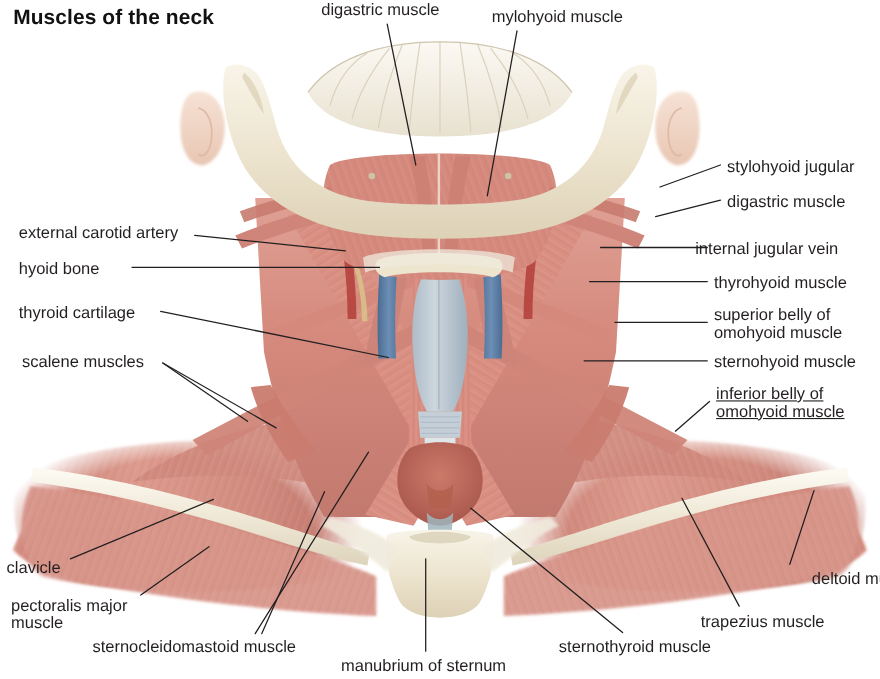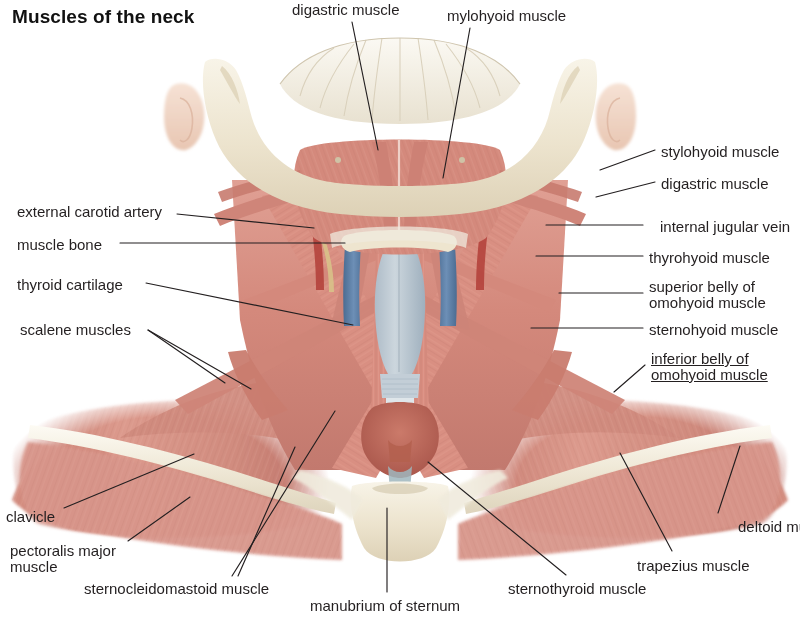--- a/index.html
+++ b/index.html
@@ -339,33 +339,33 @@
         <path d="M 238,576 L 295,447" class="leader"></path>
         <path d="M 387,592 L 387,508" class="leader"></path>
         <path d="M 566,575 L 428,462" class="leader"></path>
       </g>
   </svg>
 
   <div class="title">Muscles of the neck</div>
   <div id="label-layer">
       <div class="lbl l" style="left: 292px; top: 2px;">digastric muscle</div>
       <div class="lbl l" style="left: 447px; top: 8px;">mylohyoid muscle</div>
-      <div class="lbl r" style="left: 661px; top: 144px;">stylohyoid muscle</div>
+      <div class="lbl r" style="left: 661px; top: 144px;">stylohyoid jugular</div>
       <div class="lbl r" style="left: 661px; top: 176px;">digastric muscle</div>
-      <div class="lbl r" style="left: 632px; top: 219px; margin-left: 28px;">internal jugular vein</div>
+      <div class="lbl r" style="left: 632px; top: 219px;">internal jugular vein</div>
       <div class="lbl r" style="left: 649px; top: 250px;">thyrohyoid muscle</div>
       <div class="lbl r" style="left: 649px; top: 279px;">superior belly of
 omohyoid muscle</div>
       <div class="lbl r" style="left: 649px; top: 322px;">sternohyoid muscle</div>
       <div class="lbl r" style="left: 651px; top: 351px; text-decoration: underline;">inferior belly of
 omohyoid muscle</div>
       <div class="lbl r" style="left: 694px; top: 519px; margin-left: 44px;">deltoid muscle</div>
       <div class="lbl r" style="left: 637px; top: 558px;">trapezius muscle</div>
       <div class="lbl l" style="left: 17px; top: 204px;">external carotid artery</div>
-      <div class="lbl l" style="left: 17px; top: 237px;">muscle bone</div>
+      <div class="lbl l" style="left: 17px; top: 237px;">hyoid bone</div>
       <div class="lbl l" style="left: 17px; top: 277px;">thyroid cartilage</div>
       <div class="lbl l" style="left: 20px; top: 322px;">scalene muscles</div>
       <div class="lbl l" style="left: 6px; top: 509px;">clavicle</div>
       <div class="lbl l" style="left: 10px; top: 543px;">pectoralis major
 muscle</div>
       <div class="lbl l" style="left: 84px; top: 581px;">sternocleidomastoid muscle</div>
       <div class="lbl l" style="left: 310px; top: 598px;">manubrium of sternum</div>
       <div class="lbl l" style="left: 508px; top: 581px;">sternothyroid muscle</div>
     </div>
 

